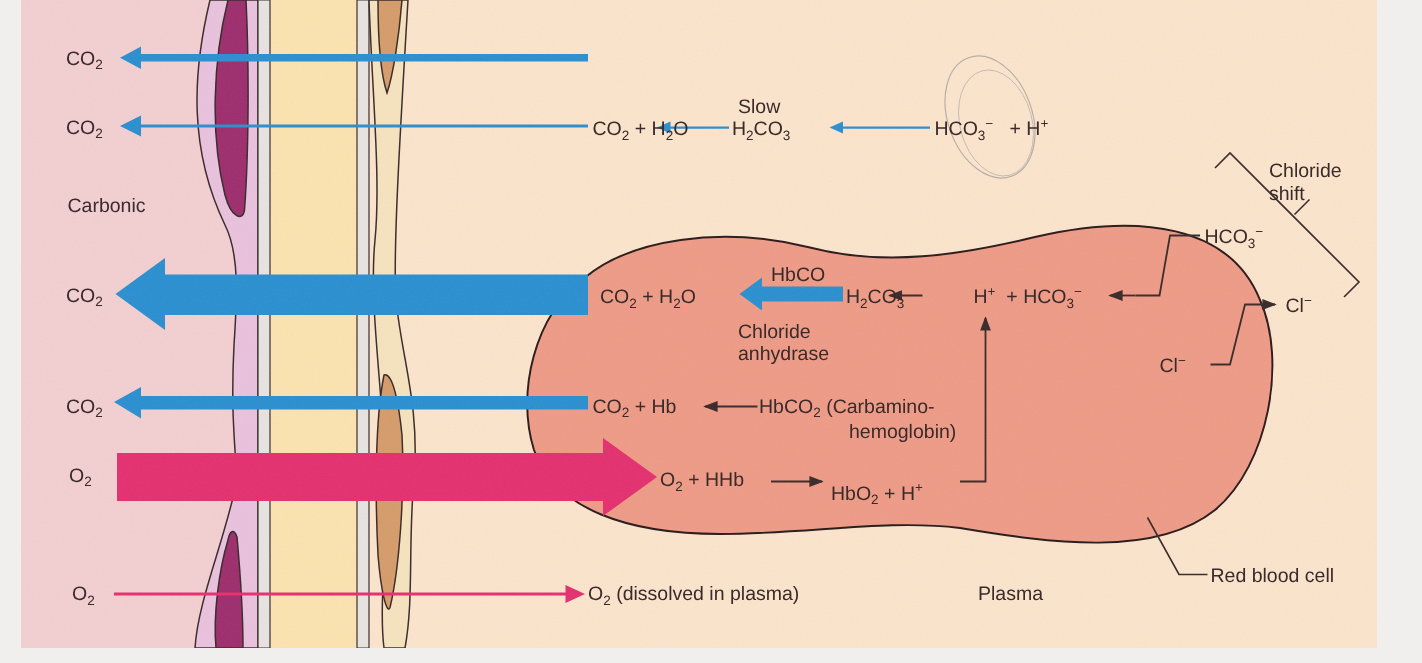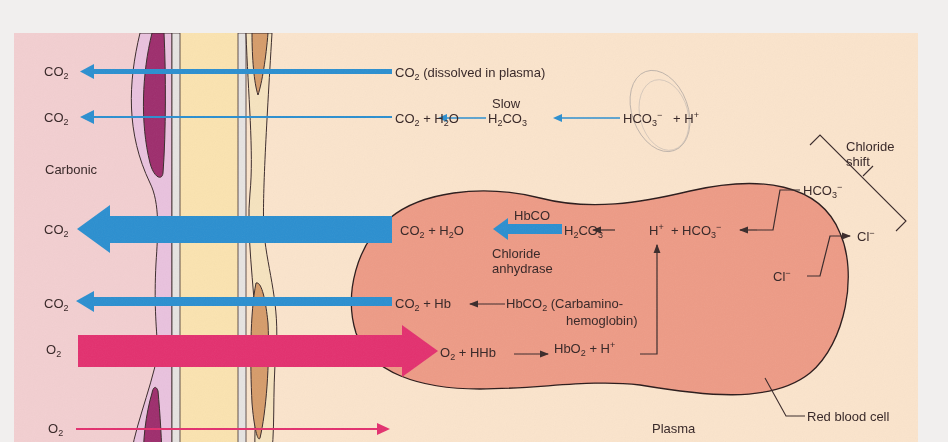--- a/index.html
+++ b/index.html
@@ -1,18 +1,18 @@
 <!DOCTYPE html>
 <html><head>
 <meta charset="utf-8">
 <style>
   html, body { margin:0; padding:0; }
   body { width:948px; height:442px; background:#f1efee; position:relative; overflow:hidden;
          font-family:"Liberation Sans", sans-serif; color:#3a2a2a; }
-  #stage { position:absolute; left:0; top:0; width:948px; height:326px;margin-top:33px; }
+  #stage { position:absolute; left:0; top:0; width:948px; height:326px; }
   .lbl { position:absolute; font-size:13px; line-height:14px; white-space:nowrap; color:#3a2a2a; }
   .lbl sub { font-size:9px; vertical-align:-3px; line-height:0; }
   .lbl sup { font-size:9px; vertical-align:5px; line-height:0; }
 </style>
 </head>
 <body>
 
 <div id="stage">
 
   <svg width="948" height="442" viewBox="0 0 948 442" style="position:absolute;left:0;top:0">
@@ -99,21 +99,20 @@
   </svg>
 
   <span class="lbl" style="left:44px;top:32px"><span>CO</span><sub>2</sub></span>
   <span class="lbl" style="left:44px;top:78px"><span>CO</span><sub>2</sub></span>
   <span class="lbl" style="left:45px;top:130px">Carbonic</span>
   <span class="lbl" style="left:44px;top:190px"><span>CO</span><sub>2</sub></span>
   <span class="lbl" style="left:44px;top:264px"><span>CO</span><sub>2</sub></span>
   <span class="lbl" style="left:46px;top:310px"><span>O</span><sub>2</sub></span>
   <span class="lbl" style="left:48px;top:389px"><span>O</span><sub>2</sub></span>
 
-  <span class="lbl" style="left:395px;top:33px"><span>CO</span><sub>2</sub> <span>(dissolved in plasma)</span></span>
 
   <span class="lbl" style="left:395px;top:79px"><span>CO</span><sub>2</sub> <span>+</span> <span>H</span><sub>2</sub><span>O</span></span>
   <span class="lbl" style="left:492px;top:64px">Slow</span>
   <span class="lbl" style="left:488px;top:79px"><span>H</span><sub>2</sub><span>CO</span><sub>3</sub></span>
   <span class="lbl" style="left:623px;top:79px"><span>HCO</span><sub>3</sub><sup>−</sup> &nbsp; <span>+</span> <span>H</span><sup>+</sup></span>
 
   <span class="lbl" style="left:400px;top:191px"><span>CO</span><sub>2</sub> <span>+</span> <span>H</span><sub>2</sub><span>O</span></span>
   <span class="lbl" style="left:514px;top:176px">HbCO</span>
   <span class="lbl" style="left:492px;top:214px">Chloride</span>
   <span class="lbl" style="left:492px;top:229px">anhydrase</span>
@@ -124,18 +123,19 @@
   <span class="lbl" style="left:846px;top:122px">shift</span>
   <span class="lbl" style="left:803px;top:151px"><span>HCO</span><sub>3</sub><sup>−</sup></span>
   <span class="lbl" style="left:857px;top:197px"><span>Cl</span><sup>−</sup></span>
   <span class="lbl" style="left:773px;top:237px"><span>Cl</span><sup>−</sup></span>
 
   <span class="lbl" style="left:395px;top:264px"><span>CO</span><sub>2</sub> <span>+</span> <span>Hb</span></span>
   <span class="lbl" style="left:506px;top:264px"><span>HbCO</span><sub>2</sub> <span>(Carbamino-</span></span>
   <span class="lbl" style="left:566px;top:281px">hemoglobin)</span>
 
   <span class="lbl" style="left:440px;top:313px"><span>O</span><sub>2</sub> <span>+</span> <span>HHb</span></span>
-  <span class="lbl" style="left:554px;top:309px"><span>HbO</span><sub>2</sub> <span>+</span> <span>H</span><sup>+</sup></span>
+  <span class="lbl" style="left:554px;top:322px"><span>HbO</span><sub>2</sub> <span>+</span> <span>H</span><sup>+</sup></span>
 
+  <span class="lbl" style="left:392px;top:389px"><span>O</span><sub>2</sub> <span>(dissolved in plasma)</span></span>
 
   <span class="lbl" style="left:652px;top:389px">Plasma</span>
   <span class="lbl" style="left:807px;top:377px">Red blood cell</span>
 </div>
 
 </body></html>

